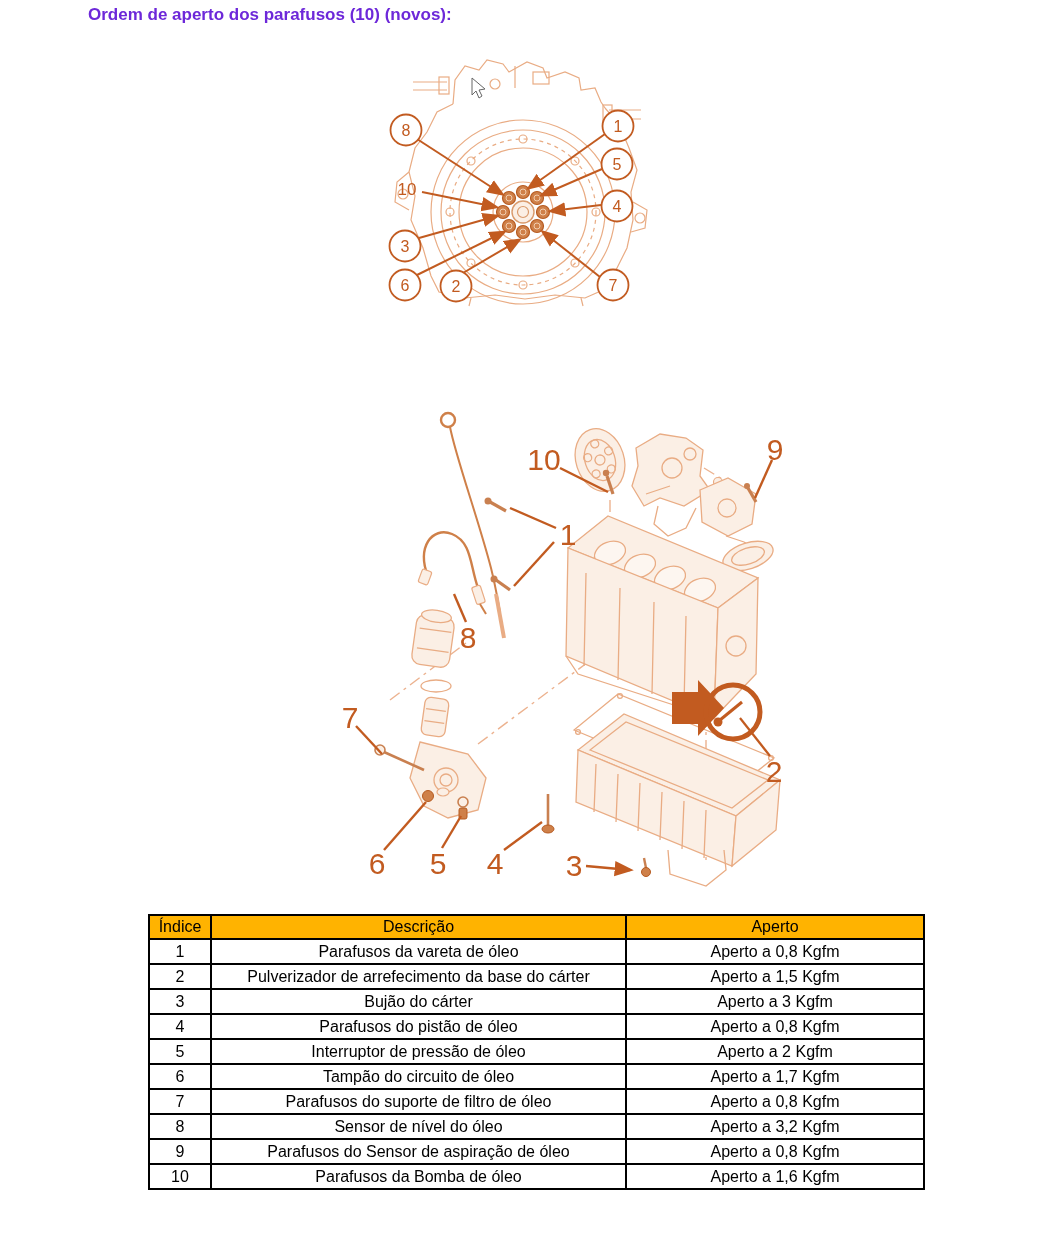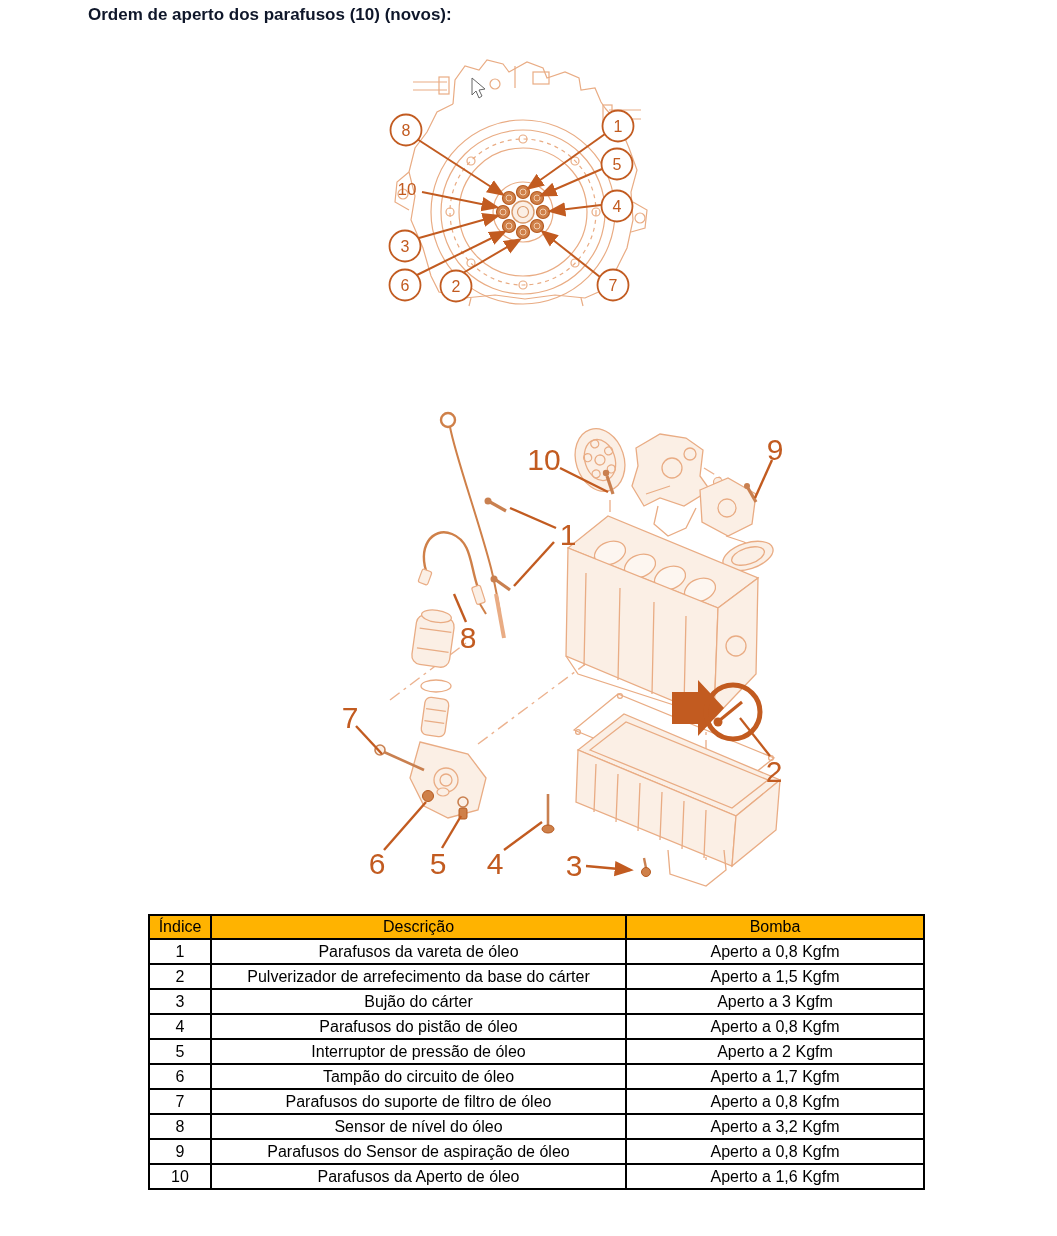--- a/index.html
+++ b/index.html
@@ -1,18 +1,18 @@
 <!DOCTYPE html>
 <html><head>
 <meta charset="utf-8">
 <style>
   html,body{margin:0;padding:0;background:#fff;}
   #page{position:relative;width:1057px;height:1236px;background:#ffffff;overflow:hidden;
         font-family:"Liberation Sans",sans-serif;}
-  .title{position:absolute;left:88px;top:5px;font-size:17px;font-weight:bold;color:#0f172a;}
+  .title{position:absolute;left:88px;top:5px;font-size:17px;font-weight:bold;color:#6d28d9;}
   .d1{position:absolute;left:375px;top:52px;}
   .d2{position:absolute;left:328px;top:398px;}
   table.spec{position:absolute;left:148px;top:914px;border-collapse:collapse;
              font-size:16px;color:#000;text-align:center;table-layout:fixed;}
   table.spec th,table.spec td{border:2px solid #000;padding:1px 3px;vertical-align:middle;
              font-weight:normal;line-height:1.25;}
   table.spec th{background:#FFB300;height:20px;}
   table.spec td{height:21px;}
   .col-ind{width:62px;}
   .col-desc{width:415px;}
@@ -342,21 +342,21 @@
   <table class="spec">
     <colgroup>
         <col class="col-ind">
         <col class="col-desc">
         <col class="col-ap">
       </colgroup>
     <thead>
       <tr>
         <th>Índice</th>
         <th>Descrição</th>
-        <th>Bomba</th>
+        <th>Aperto</th>
       </tr>
     </thead>
     <tbody>
       <tr>
         <td>1</td>
         <td>
             <div class="desc-wrap">Parafusos da vareta de óleo</div>
           </td>
         <td>Aperto a 0,8 Kgfm</td>
       </tr>
@@ -412,20 +412,20 @@
       <tr>
         <td>9</td>
         <td>
             <div class="desc-wrap">Parafusos do Sensor de aspiração de óleo</div>
           </td>
         <td>Aperto a 0,8 Kgfm</td>
       </tr>
       <tr>
         <td>10</td>
         <td>
-            <div class="desc-wrap">Parafusos da Aperto de óleo</div>
+            <div class="desc-wrap">Parafusos da Bomba de óleo</div>
           </td>
         <td>Aperto a 1,6 Kgfm</td>
       </tr>
     </tbody>
   </table>
 
 </div>
 
 </body></html>

